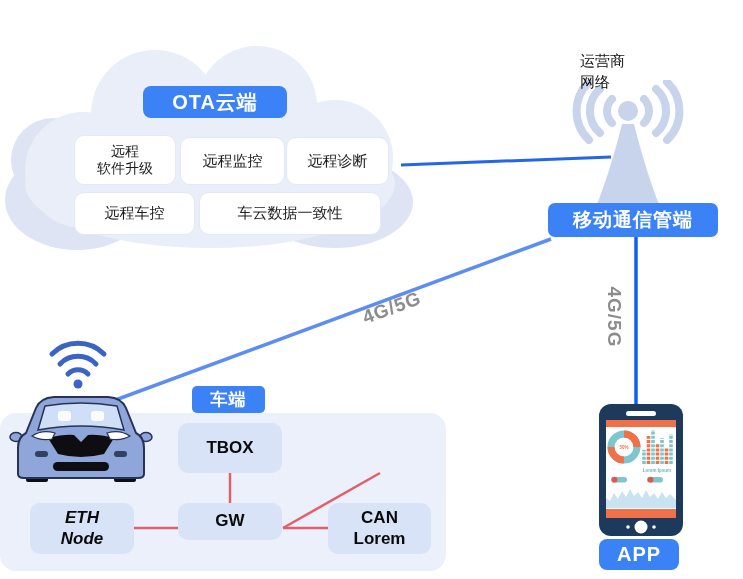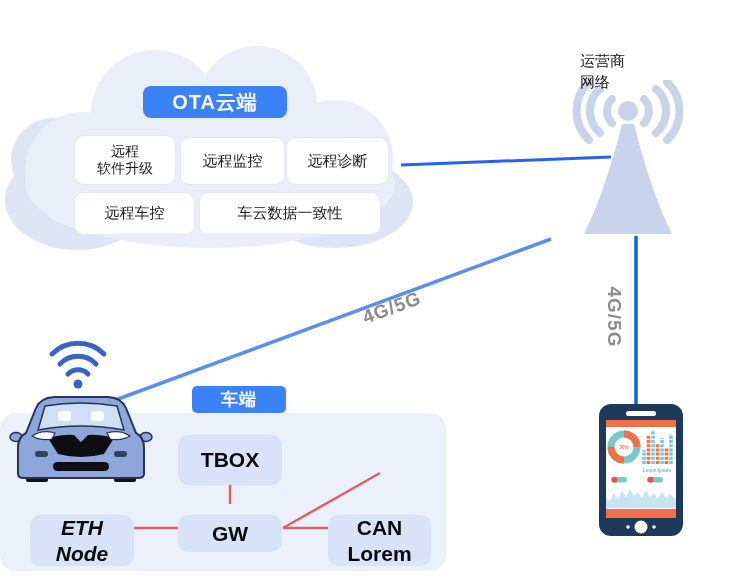--- a/index.html
+++ b/index.html
@@ -15,21 +15,21 @@
     border-radius:7px;letter-spacing:1px;z-index:10;
   }
   .cloud-box{
     position:absolute;background:#ffffff;border:1px solid #E3E9F4;border-radius:10px;
     display:flex;align-items:center;justify-content:center;text-align:center;
     font-size:15px;color:#1c1c1c;white-space:pre-line;line-height:1.25;z-index:6;
   }
   .node{
     position:absolute;background:#D8E3F8;border-radius:10px;
     display:flex;align-items:center;justify-content:center;text-align:center;
-    font-size:21px;font-weight:bold;color:#0a0a0a;white-space:pre-line;line-height:1.2;z-index:6;margin-top:12px;
+    font-size:17px;font-weight:bold;color:#0a0a0a;white-space:pre-line;line-height:1.2;z-index:6;
   }
   .panel{
     position:absolute;left:0px;top:413px;width:446px;height:158px;
     background:#EBF0FA;border-radius:16px;z-index:2;
   }
   .link-label{
     position:absolute;color:#8C8C8C;font-weight:bold;font-size:19px;z-index:7;
     width:90px;text-align:center;letter-spacing:1px;
   }
   .operator-name{
@@ -81,27 +81,28 @@
   <svg class="abs" style="left:0;top:0;z-index:4" width="743" height="579" viewBox="0 0 743 579">
     <line x1="401" y1="165" x2="611" y2="157" stroke="#2565EC" stroke-width="3"></line>
     <line x1="110" y1="402" x2="551" y2="239" stroke="#5B8DF4" stroke-width="3.5"></line>
     <line x1="636" y1="236" x2="636" y2="407" stroke="#0E5FF0" stroke-width="3.5"></line>
     <line x1="230" y1="472" x2="230" y2="504" stroke="#E0606A" stroke-width="2.5"></line>
     <line x1="133" y1="528" x2="179" y2="528" stroke="#E0606A" stroke-width="2.5"></line>
     <line x1="283" y1="528" x2="328" y2="528" stroke="#E0606A" stroke-width="2.5"></line>
     <line x1="283" y1="528" x2="380" y2="473" stroke="#E0606A" stroke-width="2.5"></line>
   </svg>
 
+  <div class="label-blue" style="left:548px;top:203px;width:170px;height:34px;font-size:19px;">移动通信管端</div>
 
   <div class="link-label" style="left:347px;top:297px;transform:rotate(-20deg);">4G/5G</div>
   <div class="link-label" style="left:569px;top:306px;transform:rotate(90deg);">4G/5G</div>
 
   <div class="panel"></div>
 
-  <div class="label-blue" style="left:192px;top:386px;width:94px;height:27px;font-size:17px;border-radius:5px;">车端</div>
+  <div class="label-blue" style="left:192px;top:386px;width:73px;height:27px;font-size:17px;border-radius:5px;">车端</div>
 
   <div class="node" style="left:178px;top:423px;width:104px;height:50px;">TBOX</div>
   <div class="node" style="left:30px;top:503px;width:104px;height:51px;font-style:italic;">ETH
 Node</div>
   <div class="node" style="left:178px;top:503px;width:104px;height:37px;">GW</div>
   <div class="node" style="left:328px;top:503px;width:103px;height:51px;">CAN
 Lorem</div>
 
   <svg class="abs" style="left:45px;top:340px;z-index:7" width="66" height="50" viewBox="0 0 66 50">
     <g stroke="#3A63C8" stroke-width="5" fill="none" stroke-linecap="round">
@@ -153,14 +154,15 @@
     <rect x="14" y="75" width="16" height="5.5" rx="2.75" fill="#7EC6CD"></rect>
     <circle cx="17.5" cy="77.7" r="2.9" fill="#E2574C"></circle>
     <rect x="50" y="75" width="16" height="5.5" rx="2.75" fill="#7EC6CD"></rect>
     <circle cx="53.5" cy="77.7" r="2.9" fill="#E2574C"></circle>
     <path d="M9,106 L9,96 L13,99 L17,91 L21,97 L25,89 L29,95 L33,87 L37,94 L41,90 L45,96 L49,88 L53,95 L57,91 L61,97 L65,90 L69,96 L73,92 L79,98 L79,106 Z" fill="#C9E4F0"></path>
     <circle cx="44" cy="125" r="6.5" fill="#ffffff"></circle>
     <circle cx="31" cy="125" r="1.8" fill="#ffffff"></circle>
     <circle cx="57" cy="125" r="1.8" fill="#ffffff"></circle>
   </svg>
 
+  <div class="label-blue" style="left:599px;top:539px;width:80px;height:31px;font-size:20px;border-radius:8px;">APP</div>
 
 </div>
 
 </body></html>

